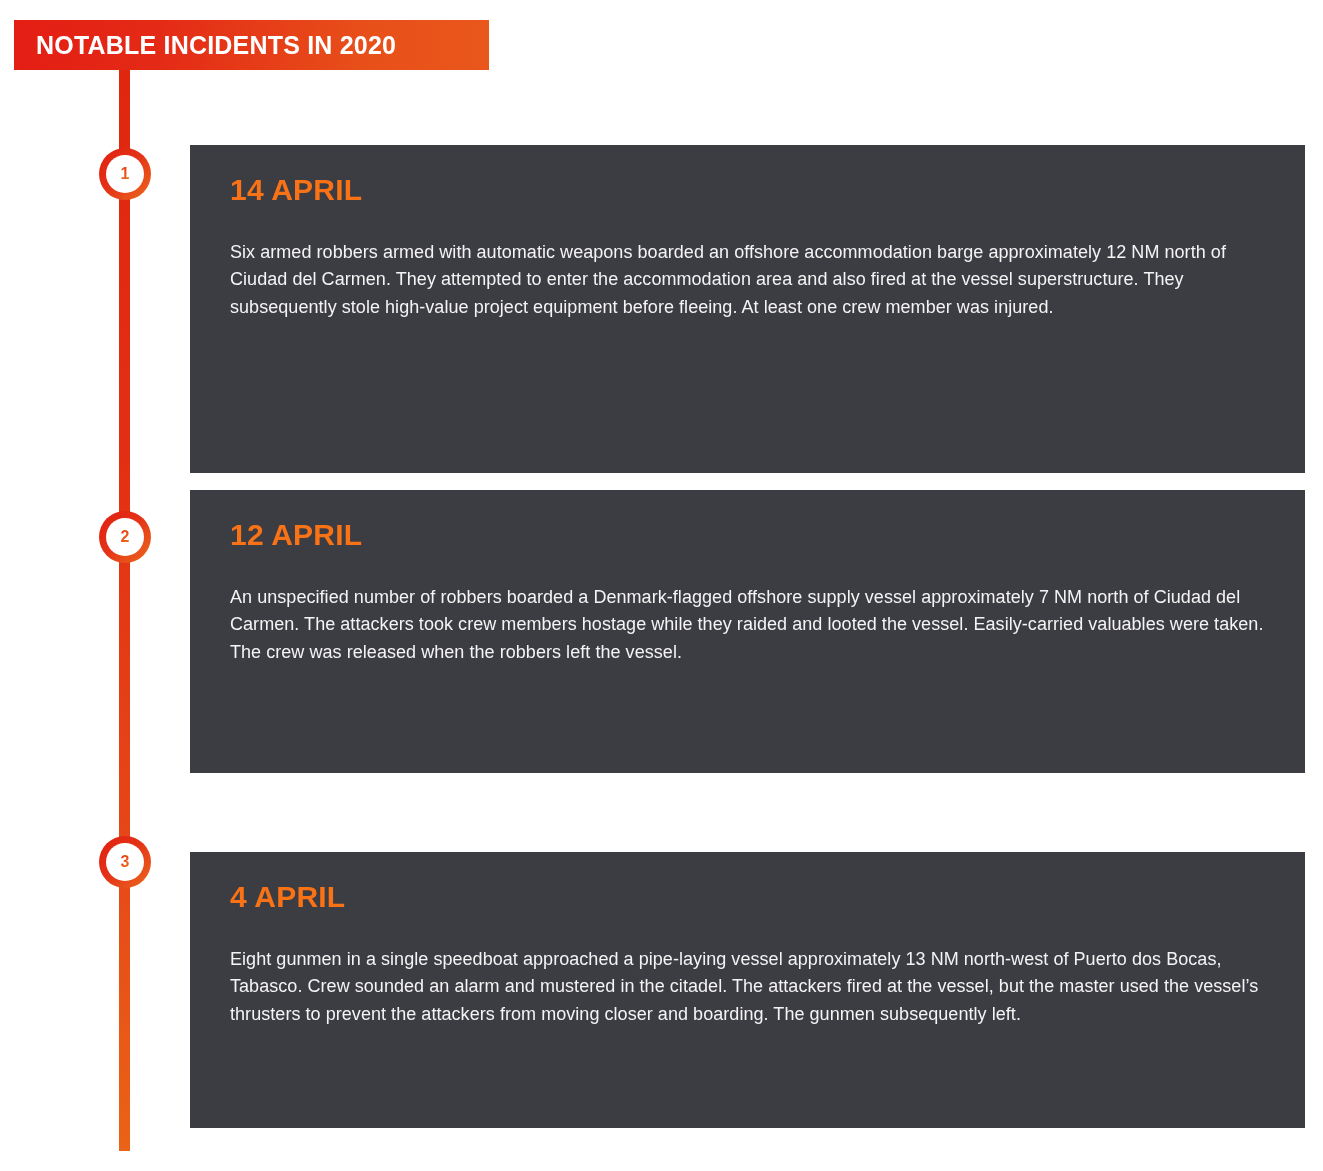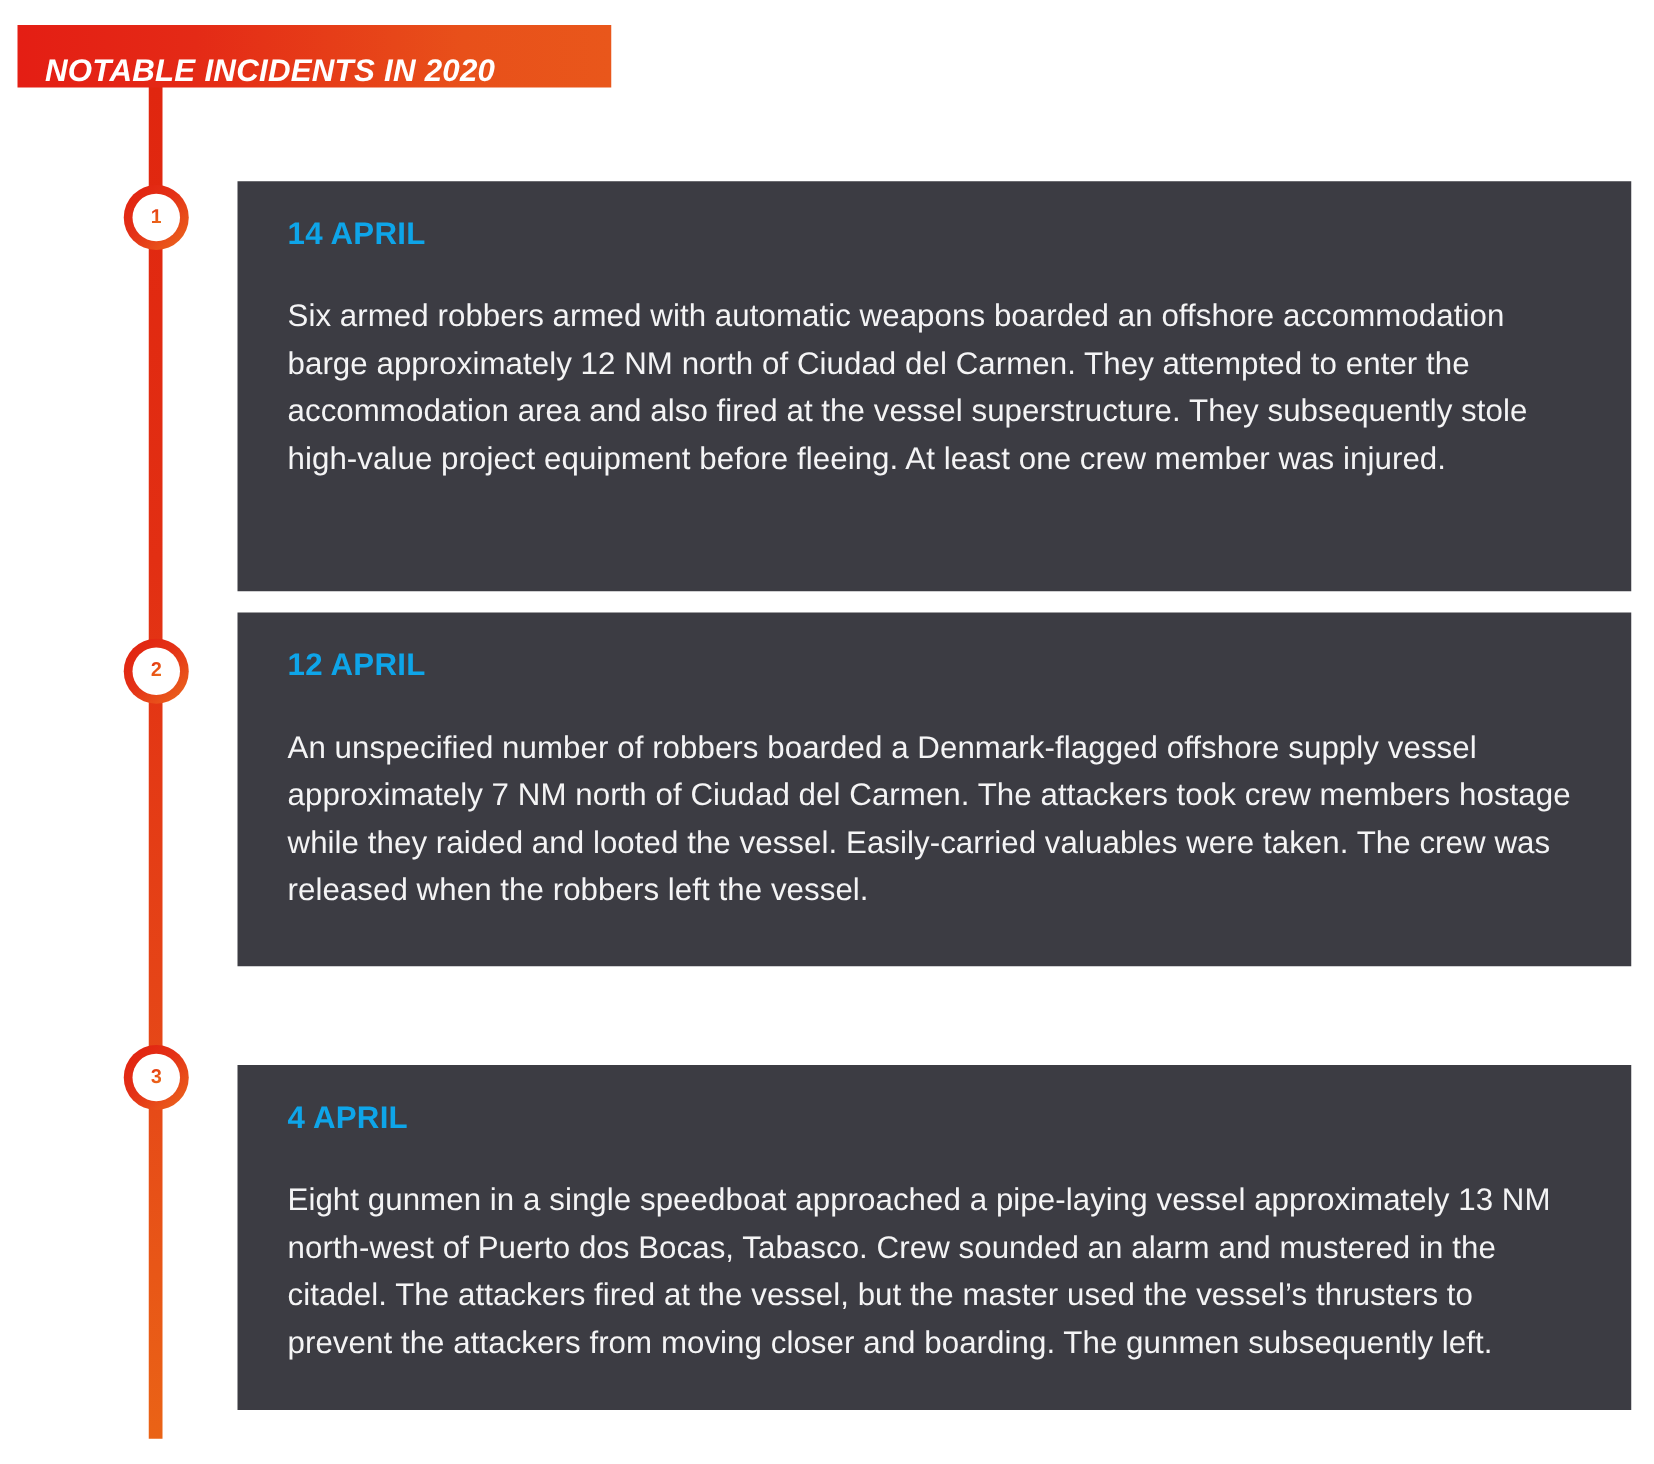--- a/index.html
+++ b/index.html
@@ -17,25 +17,24 @@
 
   
   #header-banner {
     position: absolute;
     left: 14px;
     top: 20px;
     width: 475px;
     height: 50px;
     background: linear-gradient(90deg, #E41E14 0%, #E42A16 30%, #E8501A 75%, #E9571B 100%);
     display: flex;
-    align-items: flex-end;
+    align-items: center;
     box-sizing: border-box;
     padding-left: 22px;
     z-index: 5;
-    font-style: italic;
   }
   #header-title {
     color: #ffffff;
     font-size: 25px;
     font-weight: 700;
     letter-spacing: 0.2px;
     line-height: 1;
     white-space: nowrap;
   }
 
@@ -90,30 +89,30 @@
   .incident-card {
     position: absolute;
     left: 190px;
     width: 1115px;
     background: #3C3C43;
     box-sizing: border-box;
     padding: 30px 40px 34px 40px;
     z-index: 2;
   }
   .incident-date {
-    color: #0ea5e9;
-    font-size: 25px;
+    color: #f97316;
+    font-size: 30px;
     font-weight: 700;
     letter-spacing: 0.2px;
     margin: 0 0 34px 0;
     line-height: 1;
   }
   .incident-body {
     color: #F4F4F5;
-    font-size: 25px;
+    font-size: 18px;
     font-weight: 400;
     line-height: 1.52;
     margin: 0;
     letter-spacing: 0.05px;
   }
 </style>
 </head>
 <body>
 
 <div id="header-banner">

